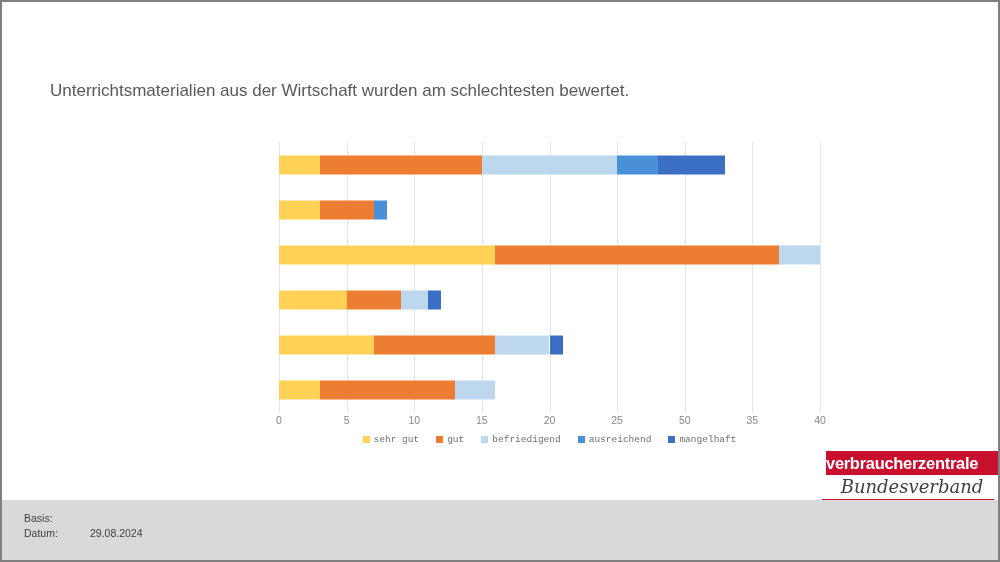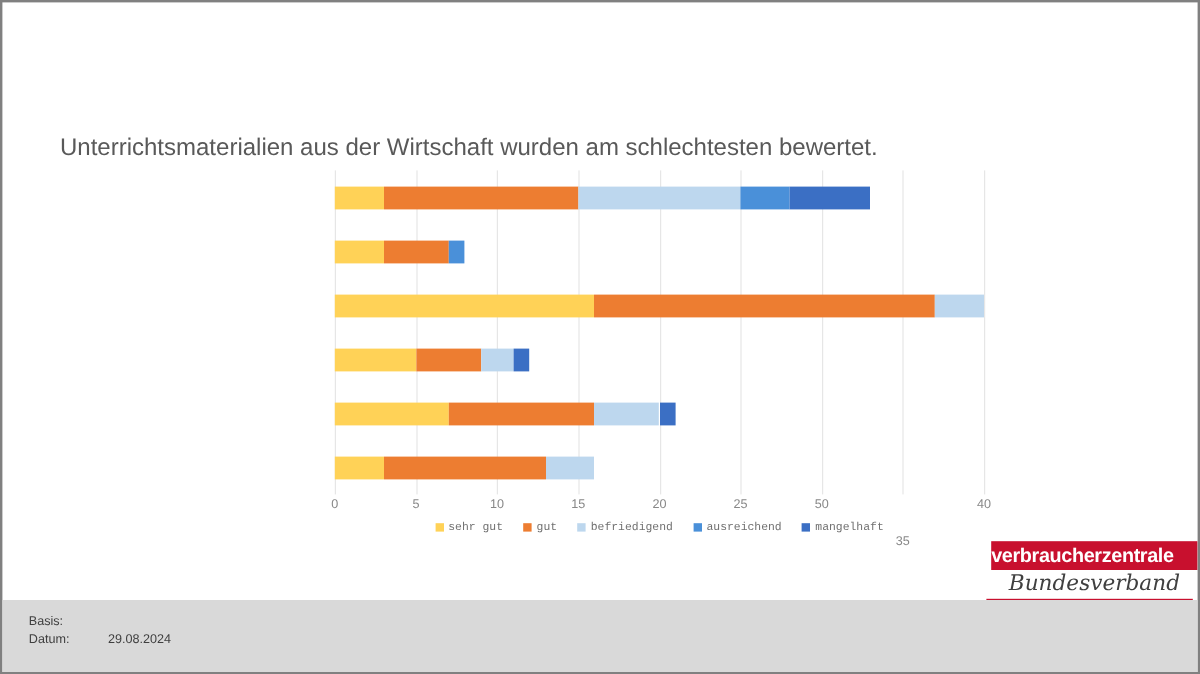--- a/index.html
+++ b/index.html
@@ -30,25 +30,24 @@
     font-size: 30px;
     font-weight: bold;
     letter-spacing: 0.4px;
     color: #404040;
     white-space: nowrap;
   }
   .subtitle {
     position: absolute;
     left: 48px;
     top: 79px;
-    font-size: 20px;
+    font-size: 17px;
     font-weight: normal;
     color: #595959;
     white-space: nowrap;
-    margin-top: 31px;
   }
 
   
   .chart {
     position: absolute;
     left: 40px;
     top: 140px;
     width: 790px;
     height: 285px;
   }
@@ -222,21 +221,21 @@
         <div class="axis-tick" style="left: 135.25px;">10</div>
         <div class="gridline" style="left: 202.875px;"></div>
         <div class="axis-tick" style="left: 202.875px;">15</div>
         <div class="gridline" style="left: 270.5px;"></div>
         <div class="axis-tick" style="left: 270.5px;">20</div>
         <div class="gridline" style="left: 338.125px;"></div>
         <div class="axis-tick" style="left: 338.125px;">25</div>
         <div class="gridline" style="left: 405.75px;"></div>
         <div class="axis-tick" style="left: 405.75px;">50</div>
         <div class="gridline" style="left: 473.375px;"></div>
-        <div class="axis-tick" style="left: 473.375px; margin-top: 31px;">35</div>
+        <div class="axis-tick" style="left: 473.375px;">35</div>
         <div class="gridline" style="left: 541px;"></div>
         <div class="axis-tick" style="left: 541px;">40</div>
         <div class="bar-row" style="top: 22.5px;">
           <div class="seg" title="sehr gut: 3" style="left: 0px; width: 40.575px; background: rgb(255, 210, 87);"></div>
           <div class="seg" title="gut: 12" style="left: 40.575px; width: 162.3px; background: rgb(237, 125, 49);"></div>
           <div class="seg" title="befriedigend: 10" style="left: 202.875px; width: 135.25px; background: rgb(189, 215, 238);"></div>
           <div class="seg" title="ausreichend: 3" style="left: 338.125px; width: 40.575px; background: rgb(74, 144, 217);"></div>
           <div class="seg" title="mangelhaft: 5" style="left: 378.7px; width: 67.625px; background: rgb(59, 111, 196);"></div>
         </div>
         <div class="bar-row" style="top: 67.5px;">

